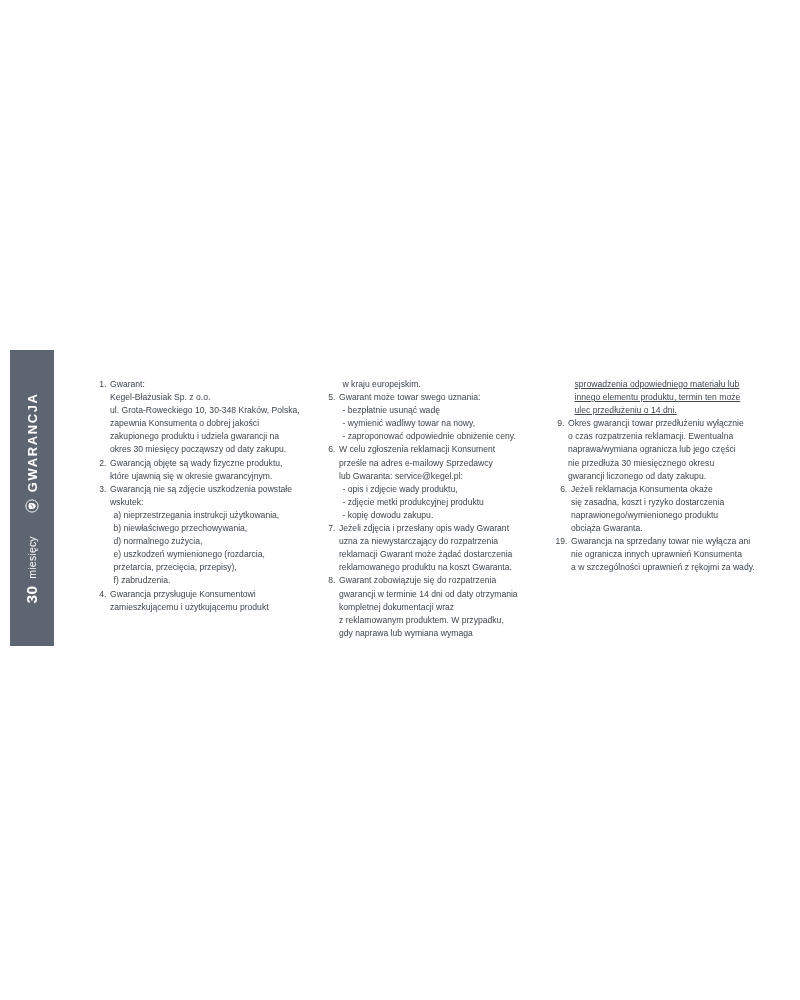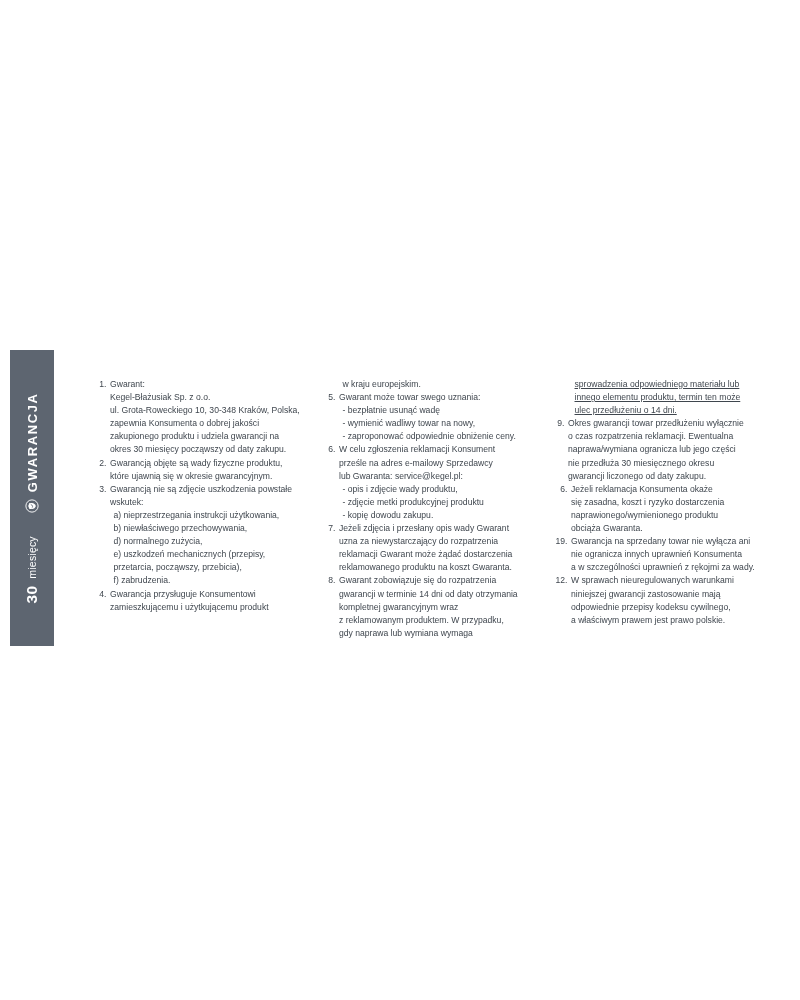--- a/index.html
+++ b/index.html
@@ -181,22 +181,22 @@
         <div class="indent">
           <span class="plain">a) nieprzestrzegania instrukcji użytkowania,</span>
         </div>
         <div class="indent">
           <span class="plain">b) niewłaściwego przechowywania,</span>
         </div>
         <div class="indent">
           <span class="plain">d) normalnego zużycia,</span>
         </div>
         <div class="indent">
-          <span class="plain">e) uszkodzeń mechanicznych (przepisy,</span>
-          <span class="plain">przetarcia, począwszy, przebicia),</span>
+          <span class="plain">e) uszkodzeń wymienionego (rozdarcia,</span>
+          <span class="plain">przetarcia, przecięcia, przepisy),</span>
         </div>
         <div class="indent">
           <span class="plain">f) zabrudzenia.</span>
         </div>
         <div class="item">
           <span class="num">4.</span>
           <span class="txt">
             <span class="plain">Gwarancja przysługuje Konsumentowi</span>
             <span class="plain">zamieszkującemu i użytkującemu produkt</span>
           </span>
@@ -245,21 +245,21 @@
             <span class="plain">uzna za niewystarczający do rozpatrzenia</span>
             <span class="plain">reklamacji Gwarant może żądać dostarczenia</span>
             <span class="plain">reklamowanego produktu na koszt Gwaranta.</span>
           </span>
         </div>
         <div class="item">
           <span class="num">8.</span>
           <span class="txt">
             <span class="plain">Gwarant zobowiązuje się do rozpatrzenia</span>
             <span class="plain">gwarancji w terminie 14 dni od daty otrzymania</span>
-            <span class="plain">kompletnej gwarancyjnym wraz</span>
+            <span class="plain">kompletnej dokumentacji wraz</span>
             <span class="plain">z reklamowanym produktem. W przypadku,</span>
             <span class="plain">gdy naprawa lub wymiana wymaga</span>
           </span>
         </div>
       </div>
     <div class="col" id="col3">
         <div class="indent-wide">
           <span class="plain">sprowadzenia odpowiedniego materiału lub</span>
           <span class="plain">innego elementu produktu, termin ten może</span>
           <span class="plain">ulec przedłużeniu o 14 dni.</span>
@@ -284,25 +284,16 @@
           </span>
         </div>
         <div class="item">
           <span class="num wide">19.</span>
           <span class="txt">
             <span class="plain">Gwarancja na sprzedany towar nie wyłącza ani</span>
             <span class="plain">nie ogranicza innych uprawnień Konsumenta</span>
             <span class="plain">a w szczególności uprawnień z rękojmi za wady.</span>
           </span>
         </div>
-        <div class="item">
-          <span class="num wide">12.</span>
-          <span class="txt">
-            <span class="plain">W sprawach nieuregulowanych warunkami</span>
-            <span class="plain">niniejszej gwarancji zastosowanie mają</span>
-            <span class="plain">odpowiednie przepisy kodeksu cywilnego,</span>
-            <span class="plain">a właściwym prawem jest prawo polskie.</span>
-          </span>
-        </div>
       </div>
   </div>
 
 </div>
 
 </body></html>

